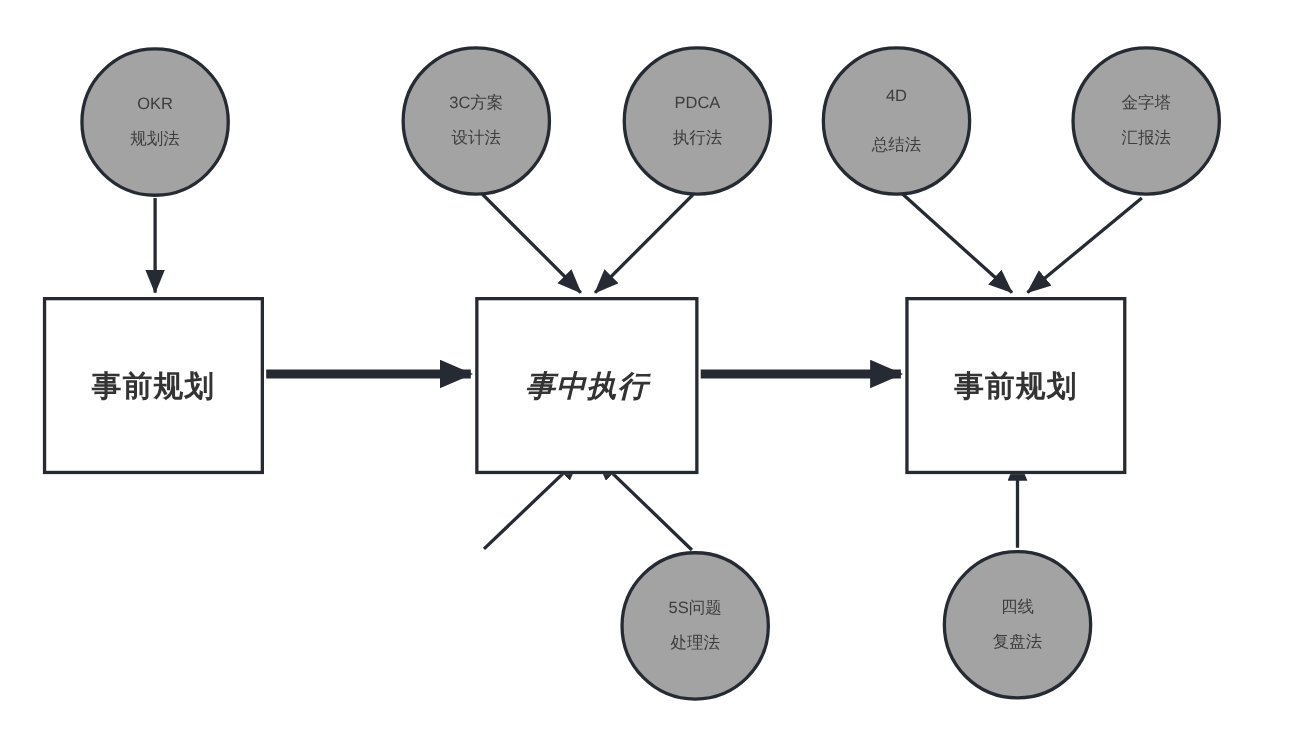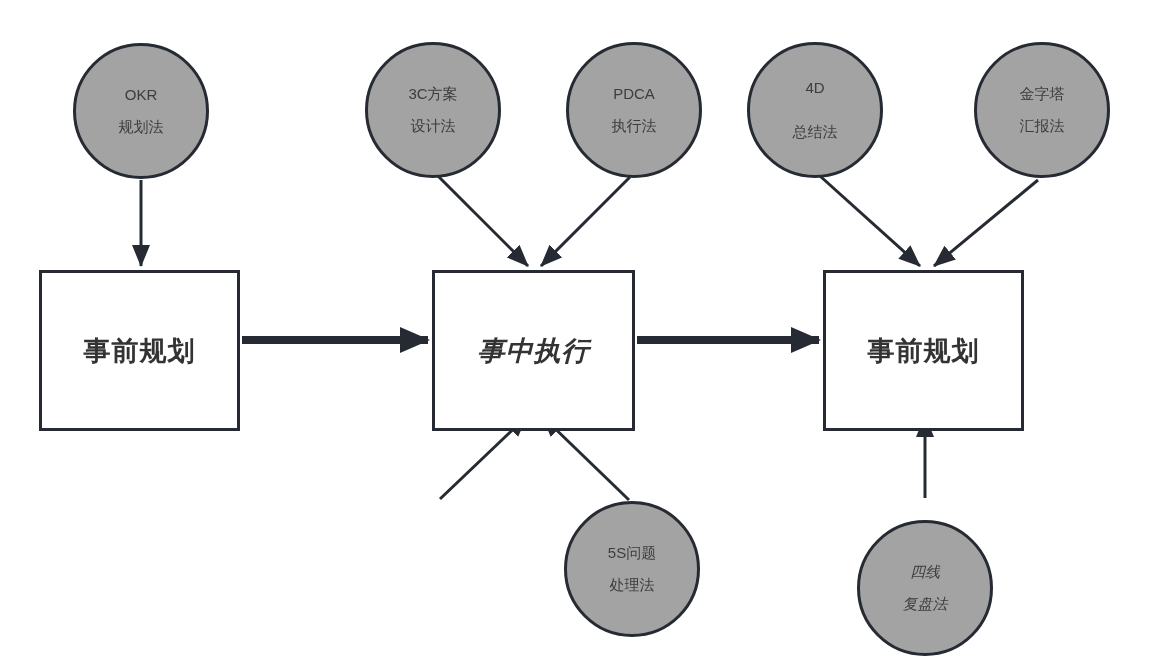--- a/index.html
+++ b/index.html
@@ -106,18 +106,18 @@
     <span>事中执行</span>
   </div>
   <div class="node-rect" style="left:823px; top:270px;">
     <span>事前规划</span>
   </div>
 
   <div class="node-circle" style="left:564px; top:501px;">
     <span>5S问题</span>
     <span>处理法</span>
   </div>
-  <div class="node-circle" style="left:857px; top:520px;font-style:italic;">
+  <div class="node-circle" style="left:857px; top:500px;">
     <span>四线</span>
     <span>复盘法</span>
   </div>
 
 </div>
 
 </body></html>

